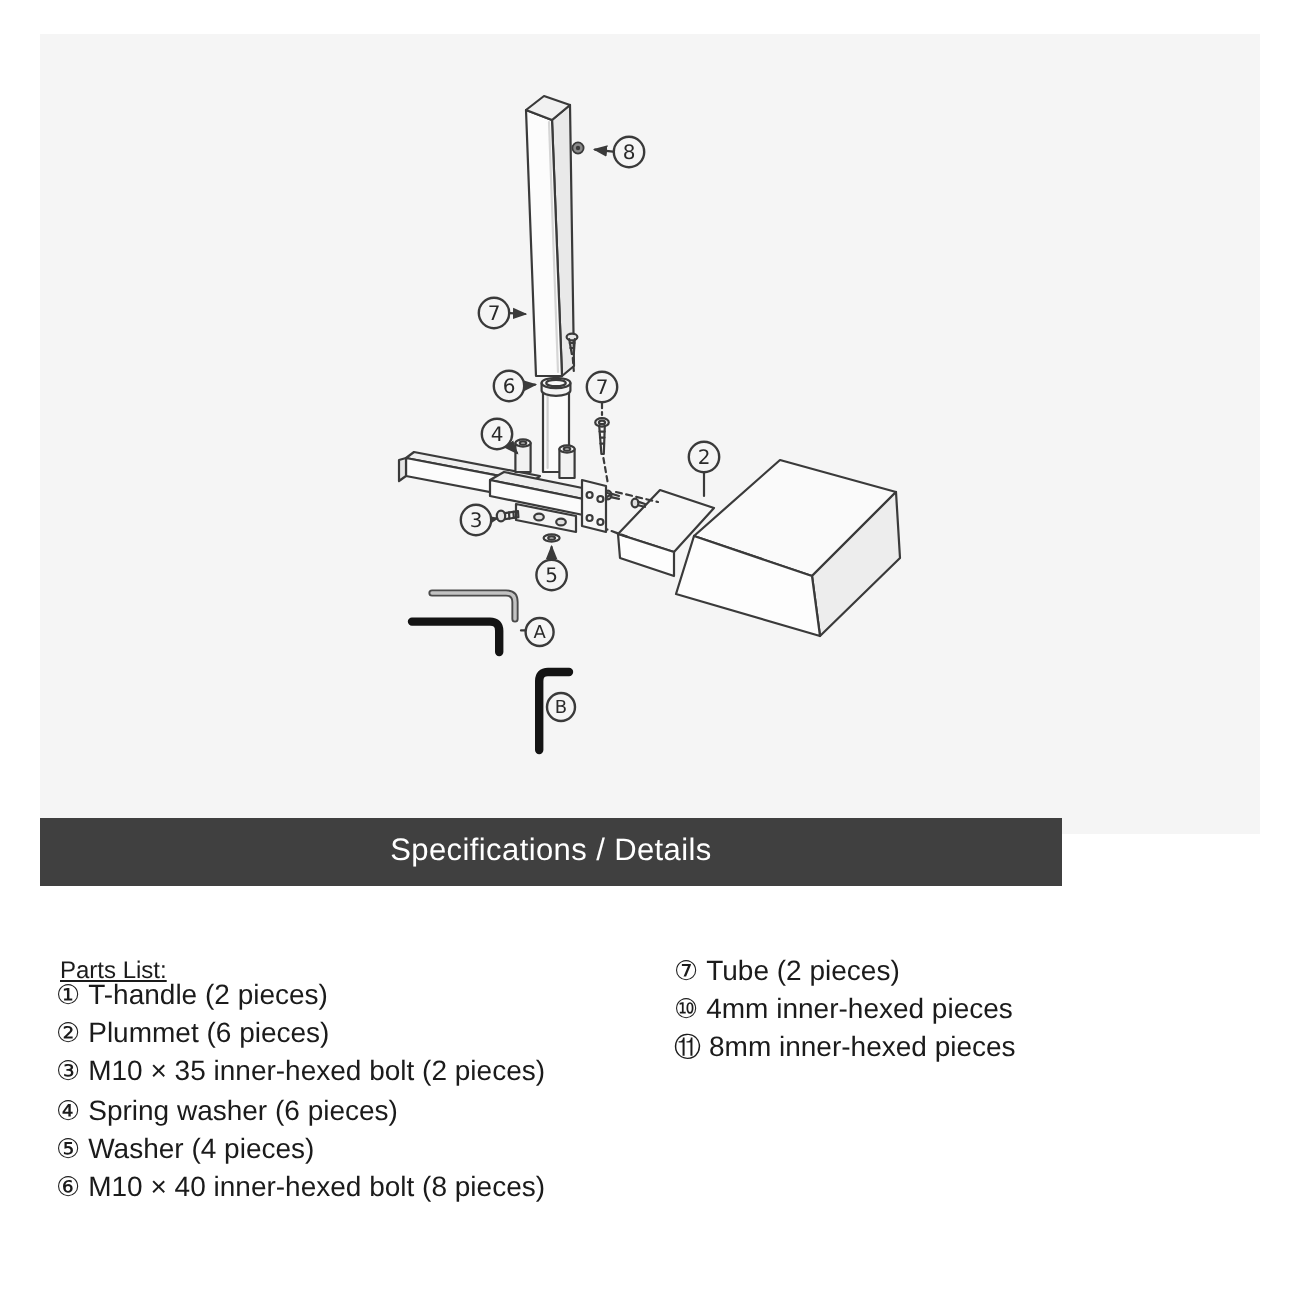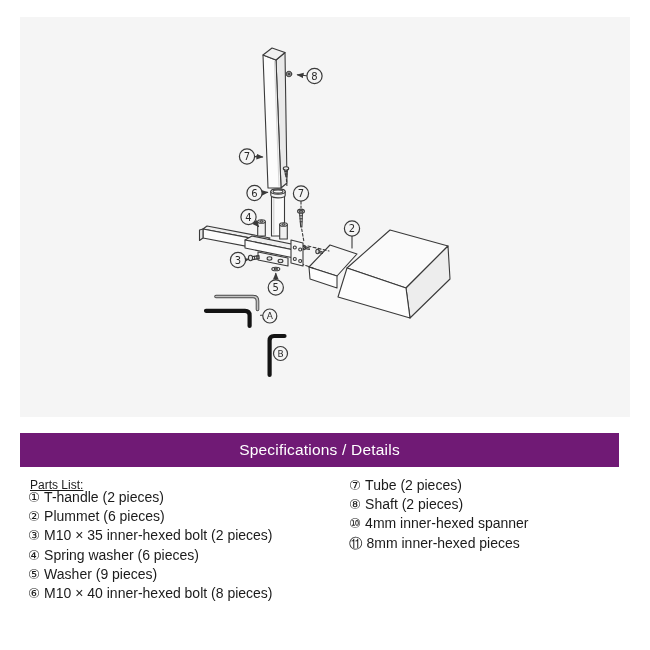--- a/index.html
+++ b/index.html
@@ -6,30 +6,30 @@
   body{
     width:650px;height:650px;position:relative;background:#ffffff;
     font-family:"Liberation Sans","DejaVu Sans",sans-serif;color:#1b1b1b;
     overflow:hidden;
   }
   .panel{
     position:absolute;left:20px;top:17px;width:610px;height:400px;
     background:#f5f5f5;
   }
   .banner{
-    position:absolute;left:20px;top:433px;width:599px;height:34px;
-    background:#701a75;color:#ffffff;display:flex;align-items:center;justify-content:center;
+    position:absolute;left:20px;top:409px;width:511px;height:34px;
+    background:#404040;color:#ffffff;display:flex;align-items:center;justify-content:center;
     font-size:15.5px;letter-spacing:.2px;
   }
   .parts-title{
     position:absolute;left:30px;top:476px;font-size:12px;line-height:19px;text-decoration:underline;
   }
   .col{position:absolute;font-size:14px;line-height:19.2px;}
   .col-left{left:28px;top:488px;}
-  .col-right{left:337px;top:476px;margin-left:12px;}
+  .col-right{left:337px;top:476px;}
   .part-row{white-space:nowrap;height:19.2px;}
   .pnum{font-family:"DejaVu Sans",sans-serif;font-size:13.5px;margin-right:4px;}
   svg text{font-family:"DejaVu Sans","Liberation Sans",sans-serif;fill:#2a2a2a;}
 </style>
 </head>
 <body>
 
 <div class="panel">
 <svg width="610" height="400" viewBox="20 17 610 400">
   <defs>
@@ -201,22 +201,21 @@
   <span>Specifications / Details</span>
 </div>
 
 <div class="parts-title">Parts List:</div>
 
 <div class="col col-left">
   <div class="part-row"><span class="pnum">①</span><span>T-handle (2 pieces)</span></div>
   <div class="part-row"><span class="pnum">②</span><span>Plummet (6 pieces)</span></div>
   <div class="part-row"><span class="pnum">③</span><span>M10 × 35 inner-hexed bolt (2 pieces)</span></div>
   <div class="part-row"><span class="pnum">④</span><span>Spring washer (6 pieces)</span></div>
-  <div class="part-row"><span class="pnum">⑤</span><span>Washer (9 pieces)</span></div>
+  <div class="part-row"><span class="pnum">⑤</span><span>Washer (4 pieces)</span></div>
   <div class="part-row"><span class="pnum">⑥</span><span>M10 × 40 inner-hexed bolt (8 pieces)</span></div>
 </div>
 
 <div class="col col-right">
   <div class="part-row"><span class="pnum">⑦</span><span>Tube (2 pieces)</span></div>
-  <div class="part-row"><span class="pnum">⑧</span><span>Shaft (2 pieces)</span></div>
-  <div class="part-row"><span class="pnum">⑩</span><span>4mm inner-hexed spanner</span></div>
+  <div class="part-row"><span class="pnum">⑩</span><span>4mm inner-hexed pieces</span></div>
   <div class="part-row"><span class="pnum">⑪</span><span>8mm inner-hexed pieces</span></div>
 </div>
 
 </body></html>

